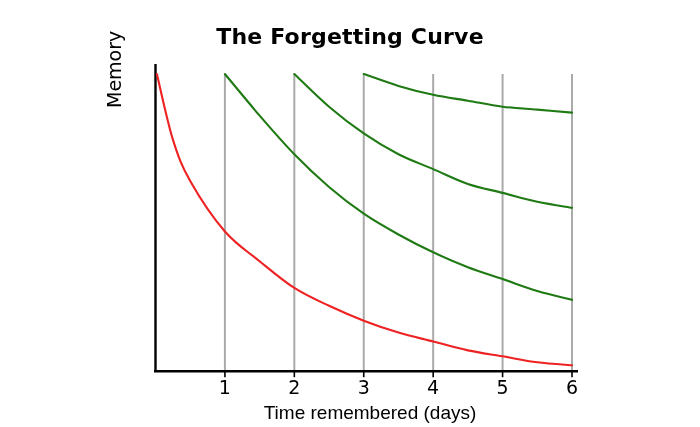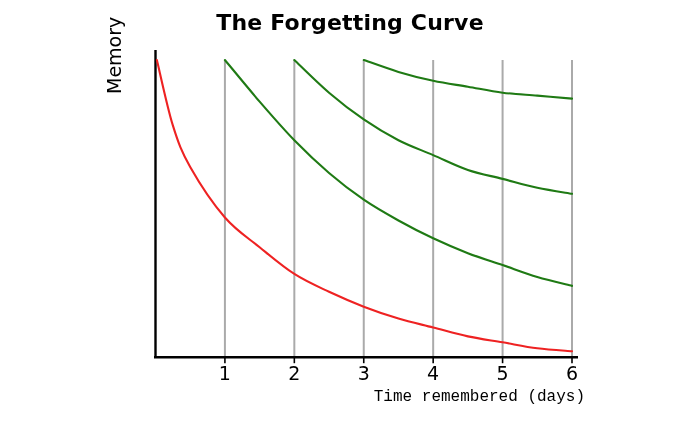--- a/index.html
+++ b/index.html
@@ -10,21 +10,21 @@
   body {
     width: 700px;
     height: 427px;
     font-family: "DejaVu Sans", sans-serif;
     color: #000000;
     overflow: hidden;
     position: relative;
   }
   #figure {
     position: absolute;
-    left: 0; top: 0;
+    left: 0; top: 14px;
     width: 700px;
     height: 385px;
   }
   #chart-title {
     position: absolute;
     left: 0;
     top: 10px;
     width: 700px;
     text-align: center;
     font-size: 22px;
@@ -43,23 +43,23 @@
     font-size: 19px;
     text-align: left;
     white-space: nowrap;
     font-family: "DejaVu Sans", sans-serif;
   }
   #x-axis-label {
     position: absolute;
     left: 155px;
     top: 388px;
     width: 430px;
-    text-align: right;
-    font-size: 16px;
-    font-family: Liberation Mono, monospace;
+    text-align: center;
+    font-size: 19px;
+    font-family: Liberation Sans, sans-serif;
   }
   .tick-label {
     position: absolute;
     top: 362px;
     width: 40px;
     margin-left: -20px;
     text-align: center;
     font-size: 19px;
     font-family: "DejaVu Sans", sans-serif;
   }

